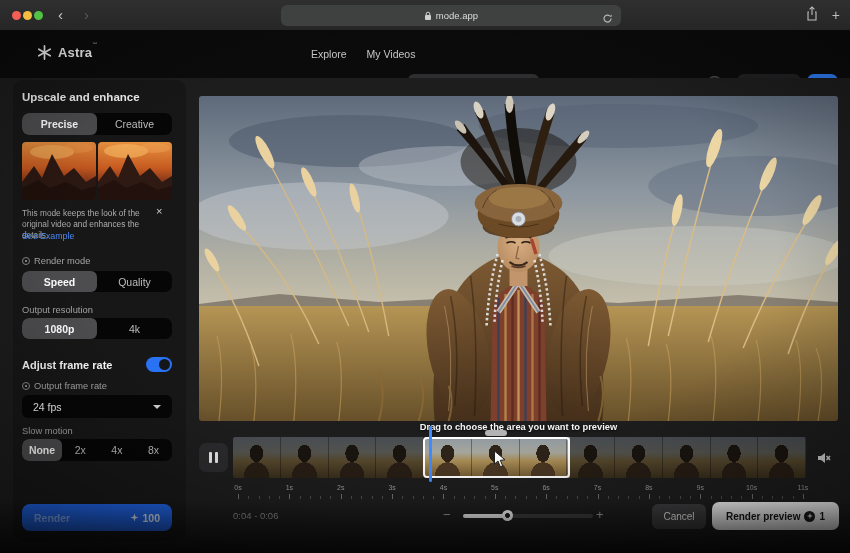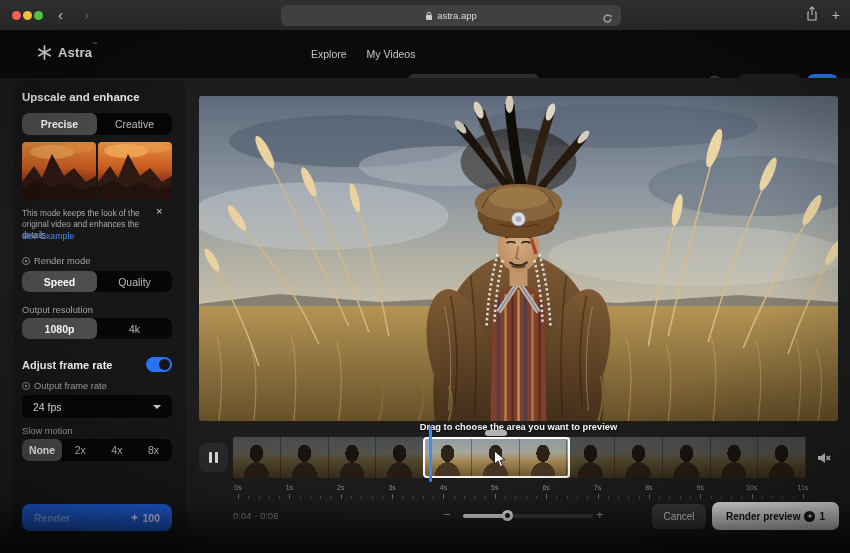--- a/index.html
+++ b/index.html
@@ -162,21 +162,21 @@
     <span class="traffic t-red"></span>
     <span class="traffic t-yellow"></span>
     <span class="traffic t-green"></span>
     <span class="nav-arrow" style="left:58px;">‹</span>
     <span class="nav-arrow fwd" style="left:84px;">›</span>
     <div class="url-pill">
       <svg width="8" height="10" viewBox="0 0 8 10">
           <rect x="1" y="4" width="6" height="5" rx="1" fill="#cfcfcf"></rect>
           <path d="M2.2 4V3a1.8 1.8 0 0 1 3.6 0v1" fill="none" stroke="#cfcfcf" stroke-width="1"></path>
         </svg>
-      <span class="url-text">astra.app</span>
+      <span class="url-text">mode.app</span>
       <span class="url-refresh">
         <svg width="11" height="11" viewBox="0 0 11 11">
             <path d="M9 5.5a3.5 3.5 0 1 1-1.2-2.6" fill="none" stroke="#b5b5b5" stroke-width="1.2"></path>
             <path d="M9.6 1.4v2.4H7.2z" fill="#b5b5b5"></path>
           </svg>
       </span>
     </div>
     <div class="chrome-right">
       <span>
         <svg width="12" height="15" viewBox="0 0 12 15">

